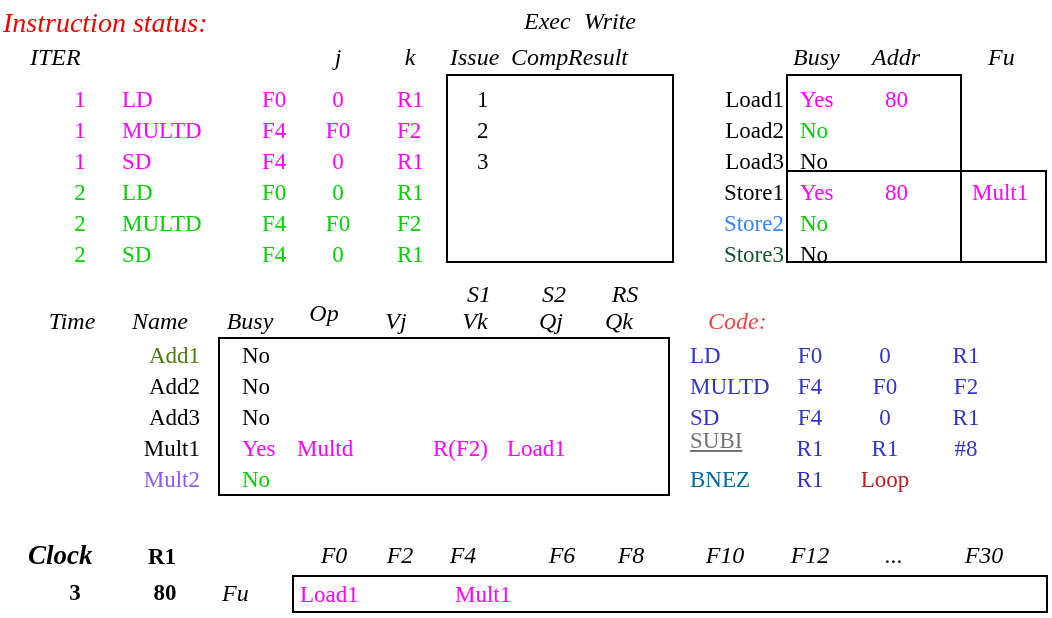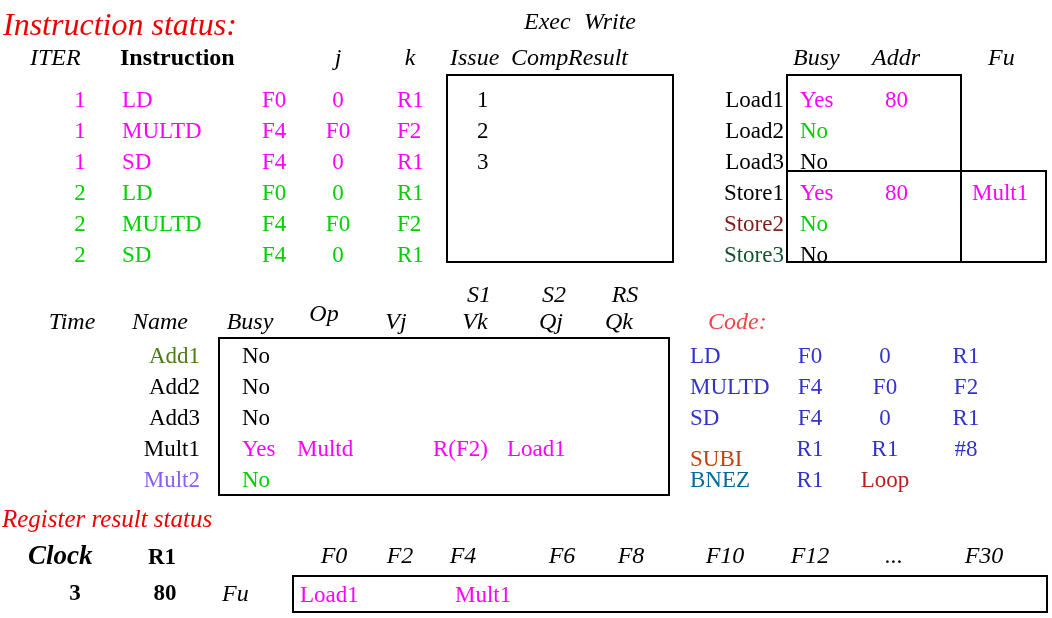--- a/index.html
+++ b/index.html
@@ -1,38 +1,37 @@
 <!DOCTYPE html>
 <html><head>
 <meta charset="utf-8">
 <style>
   html,body{margin:0;padding:0;background:#fff;}
   .canvas{position:relative;width:1052px;height:618px;background:#fff;overflow:hidden;
           font-family:"Liberation Serif","DejaVu Serif",serif;color:#000;}
   .t{position:absolute;font-size:23px;line-height:1.05;white-space:nowrap;}
   .hdr{font-style:italic;font-size:24px;}
-  .title{font-style:italic;font-size:32px;}
+  .title{font-style:italic;font-size:28px;}
   .b{font-weight:bold;}
   .it{font-style:italic;}
   .c{text-align:center;}
   .r{text-align:right;}
   .box{position:absolute;border:2px solid #000;box-sizing:border-box;}
 </style>
 </head>
 <body>
 
 <div class="canvas">
 
   <div class="t title" style="left: 3px; top: 8px; color: rgb(238, 0, 0);">Instruction status:</div>
 
   <div class="t hdr" style="left:524px;top:9px">Exec</div>
   <div class="t hdr" style="left:584px;top:9px">Write</div>
 
   <div class="t hdr" style="left:30px;top:45px">ITER</div>
-  <div class="t b" style="left:120px;top:45px;font-size:24px">Instruction</div>
   <div class="t hdr c" style="left:313px;top:45px;width:50px">j</div>
   <div class="t hdr c" style="left:385px;top:45px;width:50px">k</div>
   <div class="t hdr" style="left:450px;top:45px">Issue</div>
   <div class="t hdr" style="left:511px;top:45px">Comp</div>
   <div class="t hdr" style="left:568px;top:45px">Result</div>
 
   <div class="box" style="left:446px;top:74px;width:228px;height:189px"></div>
 
   <div class="t c" style="left: 60px; top: 88px; width: 40px; color: rgb(255, 0, 255);">1</div>
   <div class="t" style="left: 122px; top: 88px; color: rgb(255, 0, 255);">LD</div>
@@ -89,21 +88,21 @@
   <div class="t" style="left: 800px; top: 119px; color: rgb(0, 208, 0);">No</div>
 
   <div class="t r" style="left: 695px; top: 150px; width: 89px; color: rgb(0, 0, 0);">Load3</div>
   <div class="t" style="left: 800px; top: 150px; color: rgb(0, 0, 0);">No</div>
 
   <div class="t r" style="left: 695px; top: 181px; width: 89px; color: rgb(0, 0, 0);">Store1</div>
   <div class="t" style="left: 800px; top: 181px; color: rgb(255, 0, 255);">Yes</div>
   <div class="t" style="left: 885px; top: 181px; color: rgb(255, 0, 255);">80</div>
   <div class="t" style="left: 972px; top: 181px; color: rgb(255, 0, 255);">Mult1</div>
 
-  <div class="t r" style="left: 695px; top: 212px; width: 89px; color: #7f1d1d;">Store2</div>
+  <div class="t r" style="left: 695px; top: 212px; width: 89px; color: #3b82f6;">Store2</div>
   <div class="t" style="left: 800px; top: 212px; color: rgb(0, 208, 0);">No</div>
 
   <div class="t r" style="left: 695px; top: 243px; width: 89px; color: #14532d;">Store3</div>
   <div class="t" style="left: 800px; top: 243px; color: rgb(0, 0, 0);">No</div>
 
 
   <div class="t hdr c" style="left:454px;top:282px;width:50px">S1</div>
   <div class="t hdr c" style="left:529px;top:282px;width:50px">S2</div>
   <div class="t hdr c" style="left:600px;top:282px;width:50px">RS</div>
 
@@ -146,31 +145,30 @@
   <div class="t" style="left: 690px; top: 375px; color: rgb(51, 51, 204);">MULTD</div>
   <div class="t c" style="left: 785px; top: 375px; width: 50px; color: rgb(51, 51, 204);">F4</div>
   <div class="t c" style="left: 855px; top: 375px; width: 60px; color: rgb(51, 51, 204);">F0</div>
   <div class="t c" style="left: 938px; top: 375px; width: 56px; color: rgb(51, 51, 204);">F2</div>
 
   <div class="t" style="left: 690px; top: 406px; color: rgb(51, 51, 204);">SD</div>
   <div class="t c" style="left: 785px; top: 406px; width: 50px; color: rgb(51, 51, 204);">F4</div>
   <div class="t c" style="left: 855px; top: 406px; width: 60px; color: rgb(51, 51, 204);">0</div>
   <div class="t c" style="left: 938px; top: 406px; width: 56px; color: rgb(51, 51, 204);">R1</div>
 
-  <div class="t" style="left: 690px; top: 447px; color: #c2410c;">SUBI</div>
+  <div class="t" style="left: 690px; top: 429px; color: #737373; text-decoration: underline;">SUBI</div>
   <div class="t c" style="left: 785px; top: 437px; width: 50px; color: rgb(51, 51, 204);">R1</div>
   <div class="t c" style="left: 855px; top: 437px; width: 60px; color: rgb(51, 51, 204);">R1</div>
   <div class="t c" style="left: 938px; top: 437px; width: 56px; color: rgb(51, 51, 204);">#8</div>
 
   <div class="t" style="left: 690px; top: 468px; color: #0369a1;">BNEZ</div>
   <div class="t c" style="left: 785px; top: 468px; width: 50px; color: rgb(51, 51, 204);">R1</div>
   <div class="t c" style="left: 855px; top: 468px; width: 60px; color: #b91c1c;">Loop</div>
   <div class="t c" style="left: 938px; top: 468px; width: 56px; color: rgb(51, 51, 204);"></div>
 
-  <div class="t title" style="left: 2px; top: 506px; font-size: 25px; color: rgb(238, 0, 0);">Register result status</div>
 
   <div class="t b it" style="left:28px;top:541px;font-size:27px">Clock</div>
   <div class="t b" style="left:148px;top:545px">R1</div>
 
   <div class="t hdr c" style="left:309px;top:543px;width:50px">F0</div>
   <div class="t hdr c" style="left:375px;top:543px;width:50px">F2</div>
   <div class="t hdr c" style="left:438px;top:543px;width:50px">F4</div>
   <div class="t hdr c" style="left:537px;top:543px;width:50px">F6</div>
   <div class="t hdr c" style="left:606px;top:543px;width:50px">F8</div>
   <div class="t hdr c" style="left:697px;top:543px;width:56px">F10</div>

